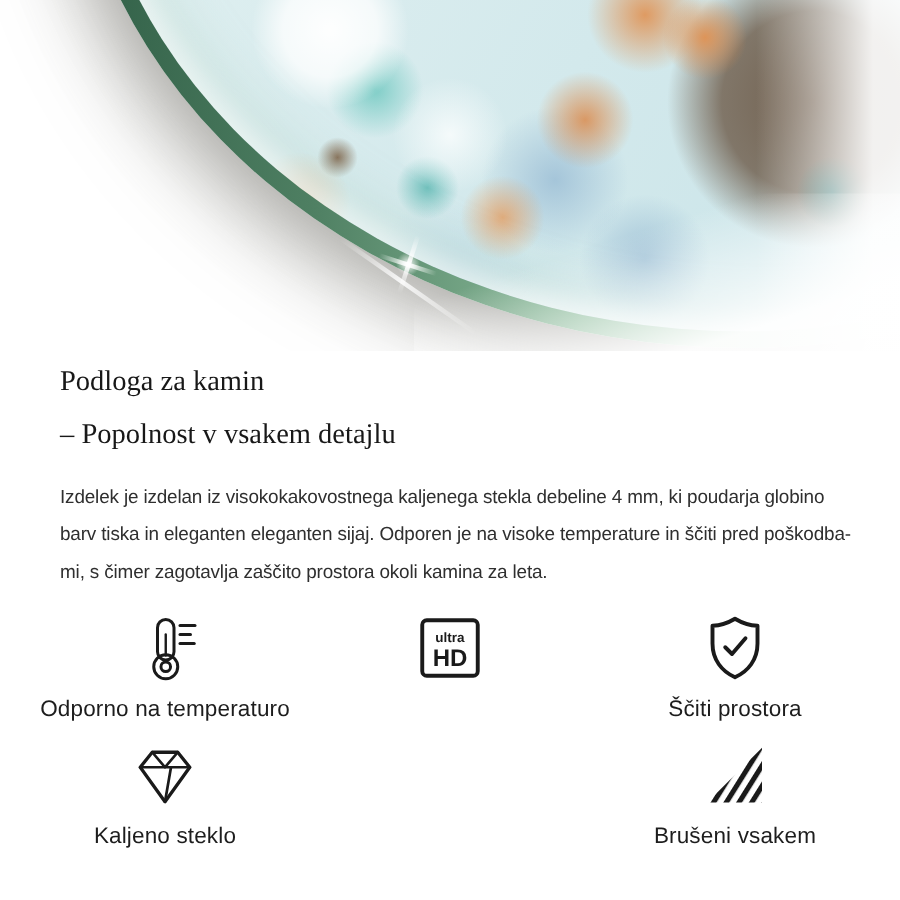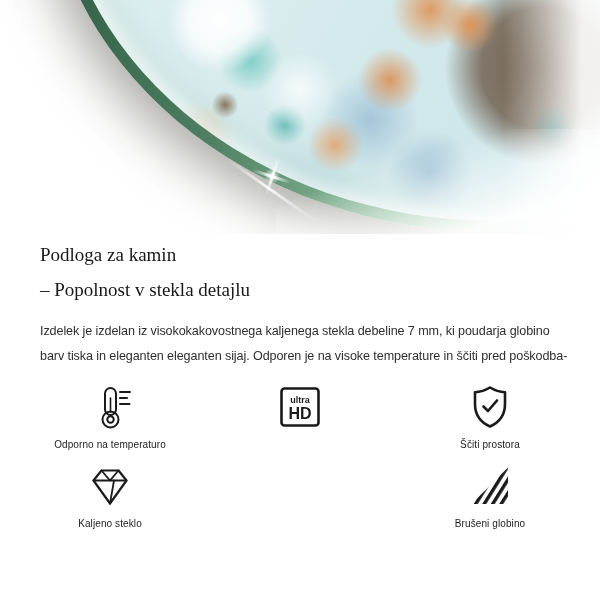--- a/index.html
+++ b/index.html
@@ -80,21 +80,21 @@
   .features{
     display:flex;flex-wrap:wrap;justify-content:space-between;
     padding:0 20px;margin-top:14px;
   }
   .feature{
     width:180px;display:flex;flex-direction:column;align-items:center;
     margin-bottom:12px;
   }
   .icon-box{height:48px;display:flex;align-items:flex-end;justify-content:center;text-decoration:underline;}
   .feature-label{
-    margin-top:8px;font-size:10px;color:#1d1d1d;text-align:center;letter-spacing:.1px;
+    margin-top:8px;font-size:15px;color:#1d1d1d;text-align:center;letter-spacing:.1px;
   }
   svg .stroke{fill:none;stroke:#1a1a1a;stroke-width:2;stroke-linecap:round;stroke-linejoin:round;}
   svg text{font-family:"Liberation Sans", sans-serif;fill:#1a1a1a;}
 </style>
 </head>
 <body>
 
 <div class="hero">
   <div class="disc-rim">
     <div class="disc-art"></div>
@@ -104,26 +104,27 @@
     <div class="ray-h"></div>
       <div class="ray-v"></div>
       <div class="glow"></div>
   </div>
   <div class="hero-fade-right"></div>
   <div class="hero-fade-br"></div>
 </div>
 
 <h1 class="title">
   <div>Podloga za kamin</div>
-  <div>– Popolnost v stekla detajlu</div>
+  <div>– Popolnost v vsakem detajlu</div>
 </h1>
 
 <div class="desc">
-  <div>Izdelek je izdelan iz visokokakovostnega kaljenega stekla debeline 7 mm, ki poudarja globino</div>
+  <div>Izdelek je izdelan iz visokokakovostnega kaljenega stekla debeline 4 mm, ki poudarja globino</div>
   <div>barv tiska in eleganten eleganten sijaj. Odporen je na visoke temperature in ščiti pred poškodba-</div>
+  <div>mi, s čimer zagotavlja zaščito prostora okoli kamina za leta.</div>
 </div>
 
 <div class="features">
 
   <div class="feature">
     <div class="icon-box">
       <svg width="48" height="48" viewBox="0 0 48 48">
         <rect class="stroke" x="19" y="5" width="11" height="27" rx="5.5"></rect>
         <circle class="stroke" cx="24.5" cy="36.5" r="8"></circle>
         <circle class="stroke" cx="24.5" cy="36.5" r="3.2"></circle>
@@ -172,17 +173,17 @@
     <div class="icon-box">
       <svg width="48" height="48" viewBox="0 0 48 48">
         <defs>
           <pattern id="hatchTri" width="7.2" height="7.2" patternUnits="userSpaceOnUse" patternTransform="rotate(32)">
             <rect width="3.4" height="7.2" fill="#1a1a1a"></rect>
           </pattern>
         </defs>
         <path d="M5.5 42 L42 5.5 L42 42 Z" fill="url(#hatchTri)"></path>
       </svg>
     </div>
-    <div class="feature-label">Brušeni globino</div>
+    <div class="feature-label">Brušeni vsakem</div>
   </div>
 
 
 </div>
 
 </body></html>

